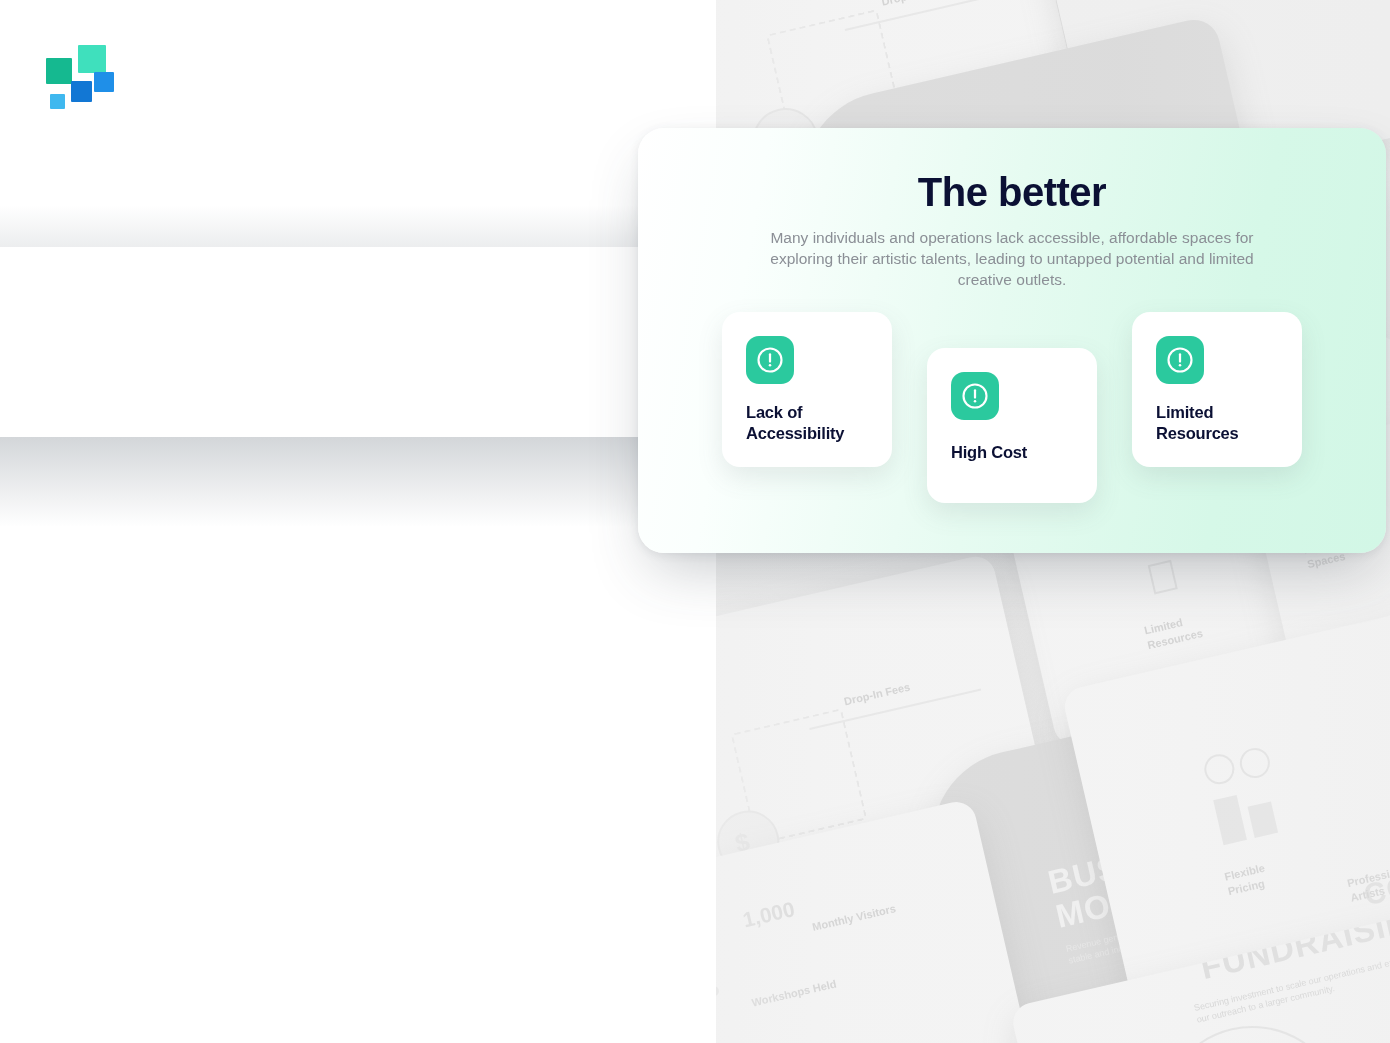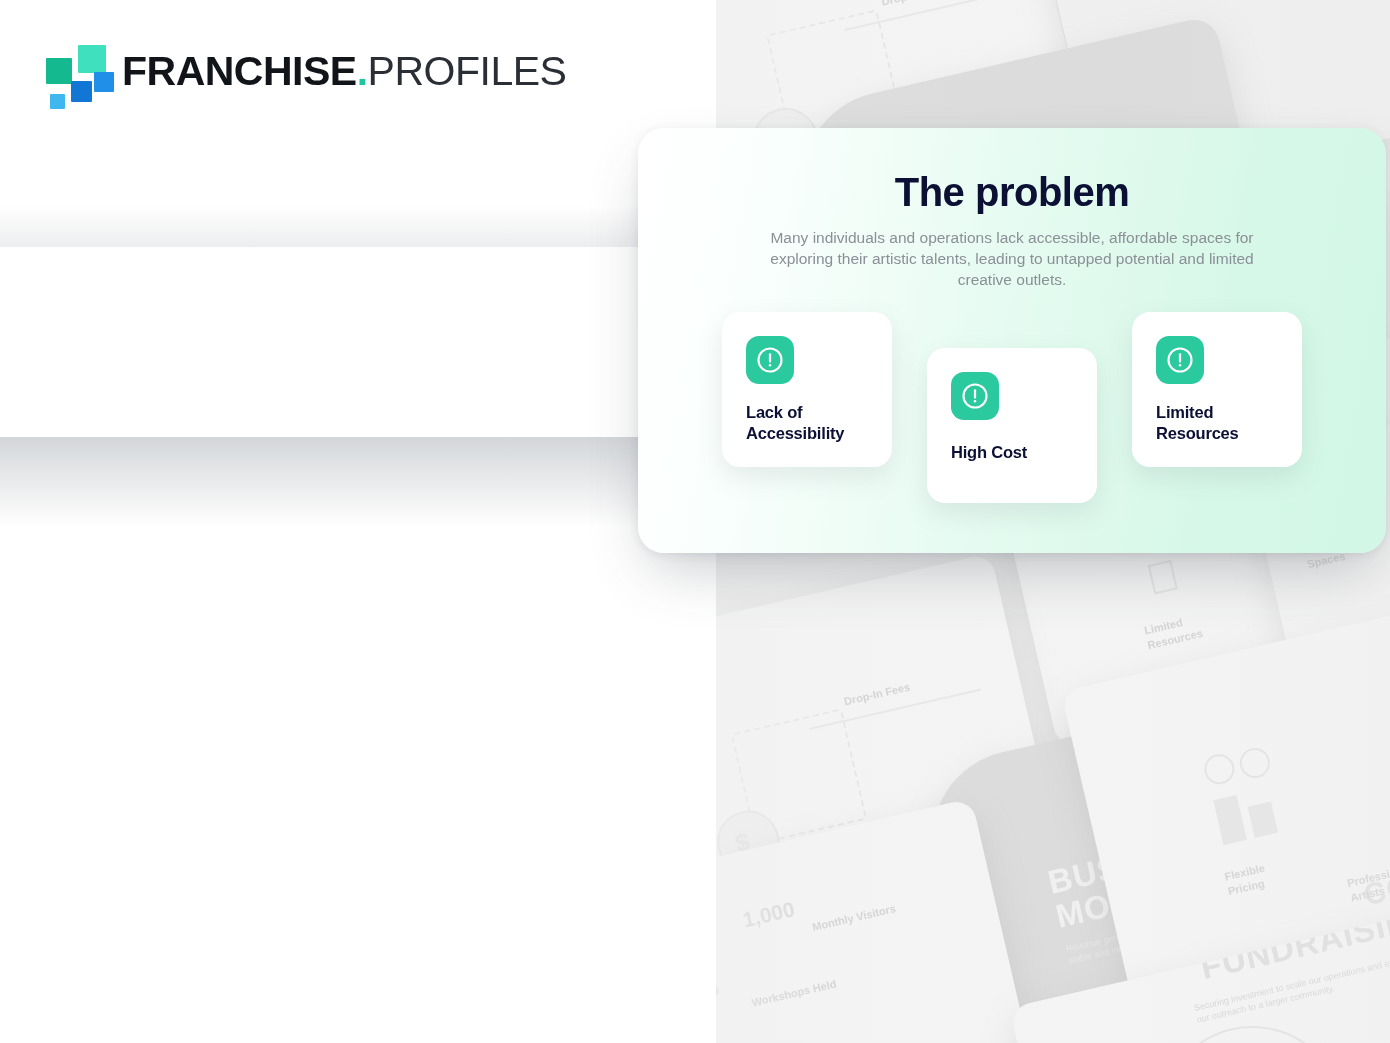--- a/index.html
+++ b/index.html
@@ -226,30 +226,27 @@
     <div class="band-shadow-bot"></div>
 
     <div class="logo">
       <span class="logo-mark">
         <i class="sq-a"></i>
           <i class="sq-b"></i>
           <i class="sq-c"></i>
           <i class="sq-d"></i>
           <i class="sq-e"></i>
       </span>
-      <span class="logo-text">
-        <span class="b">FRANCHISE</span><span class="dot">.</span><span class="l">PROFILES</span>
-      </span>
     </div>
 
 
   </div>
 
   <div class="problem-card">
-    <div class="card-title">The problem</div>
+    <div class="card-title">The better</div>
     <div class="card-sub">Many individuals and operations lack accessible, affordable spaces for exploring their artistic talents, leading to untapped potential and limited creative outlets.</div>
 
     <div class="tiles">
 
       <div class="tile tile-1">
         <span class="tile-icon">
           <svg width="30" height="30" viewBox="0 0 24 24" aria-hidden="true">
             <circle cx="12" cy="12" r="9.2" fill="none" stroke="#ffffff" stroke-width="1.7"></circle>
             <line x1="12" y1="7.4" x2="12" y2="13.2" stroke="#ffffff" stroke-width="1.8" stroke-linecap="round"></line>
             <circle cx="12" cy="16.1" r="1" fill="#ffffff"></circle>

